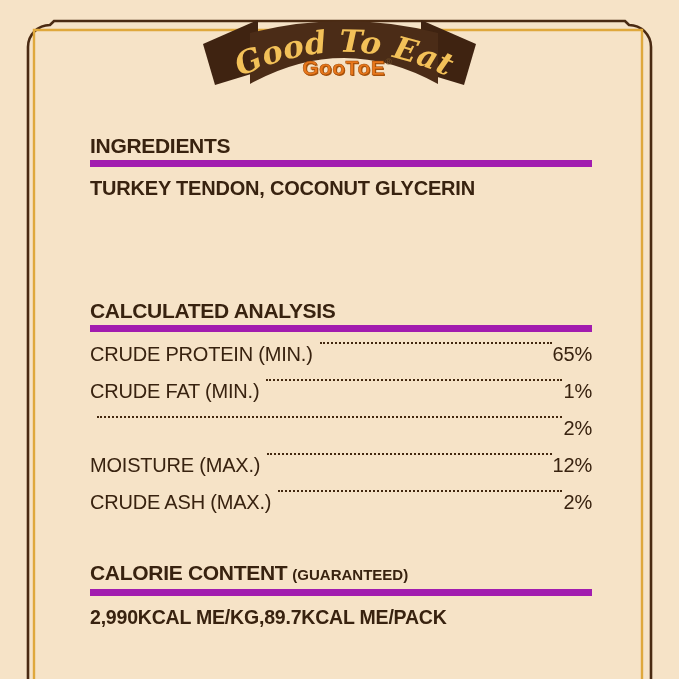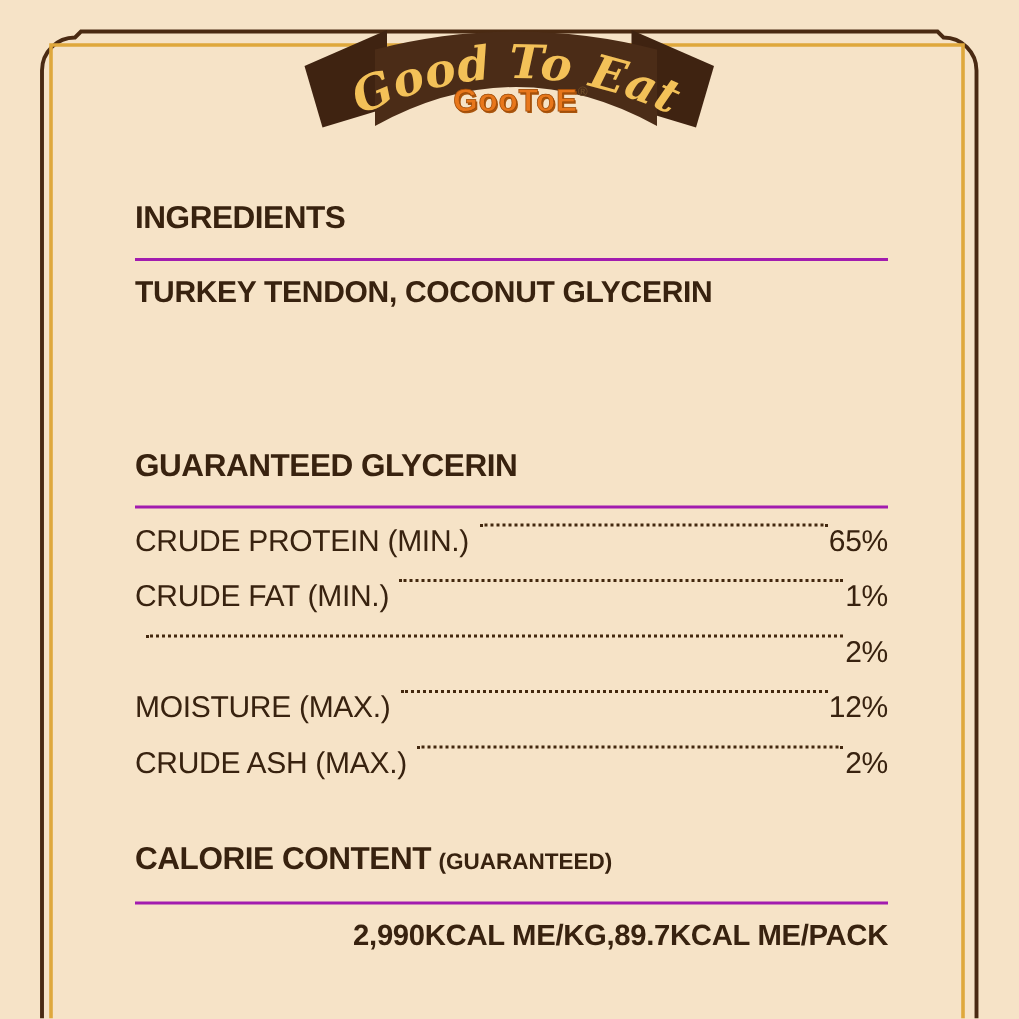--- a/index.html
+++ b/index.html
@@ -23,28 +23,28 @@
     -webkit-text-stroke:0;text-shadow:none;
   }
 
   
   .section{position:absolute;left:90px;width:502px;}
   .sec-ingredients{top:134px;}
   .sec-analysis{top:299px;}
   .sec-calorie{top:561px;}
   .sec-title{
     font-size:21px;font-weight:bold;line-height:24px;letter-spacing:-.3px;
-    border-bottom:2px solid #a21caf;padding-bottom:14px;
+    border-bottom:7px solid #a21caf;padding-bottom:2px;
   }
   .sec-title .sub{font-size:15px;letter-spacing:0;margin-left:5px;}
   .body-text{
     margin-top:9px;font-size:20px;font-weight:bold;letter-spacing:-.2px;
     line-height:24px;white-space:nowrap;
   }
-  .sec-calorie .body-text{font-size:19.5px;text-align:right;}
+  .sec-calorie .body-text{font-size:19.5px;}
 
   .ga-rows{margin-top:10px;}
   .ga-row{
     display:flex;align-items:flex-start;height:24px;margin-bottom:13px;
     font-size:20px;font-weight:normal;letter-spacing:-.2px;line-height:24px;
   }
   .ga-label{white-space:nowrap;}
   .ga-leader{
     flex:1 1 auto;border-bottom:2px dotted #43280f;
     margin:0 1px 4px 7px;height:0;
@@ -72,21 +72,21 @@
   </svg>
 
   <div class="logo"><span>GooToE</span><span class="rmark">®</span></div>
 
   <div class="section sec-ingredients">
     <div class="sec-title">INGREDIENTS</div>
     <div class="body-text">TURKEY TENDON, COCONUT GLYCERIN</div>
   </div>
 
   <div class="section sec-analysis">
-    <div class="sec-title">GUARANTEED GLYCERIN</div>
+    <div class="sec-title">CALCULATED ANALYSIS</div>
     <div class="ga-rows">
       <div class="ga-row">
         <span class="ga-label">CRUDE PROTEIN (MIN.)</span>
         <span class="ga-leader"></span>
         <span class="ga-value">65%</span>
       </div>
       <div class="ga-row">
         <span class="ga-label">CRUDE FAT (MIN.)</span>
         <span class="ga-leader"></span>
         <span class="ga-value">1%</span>

